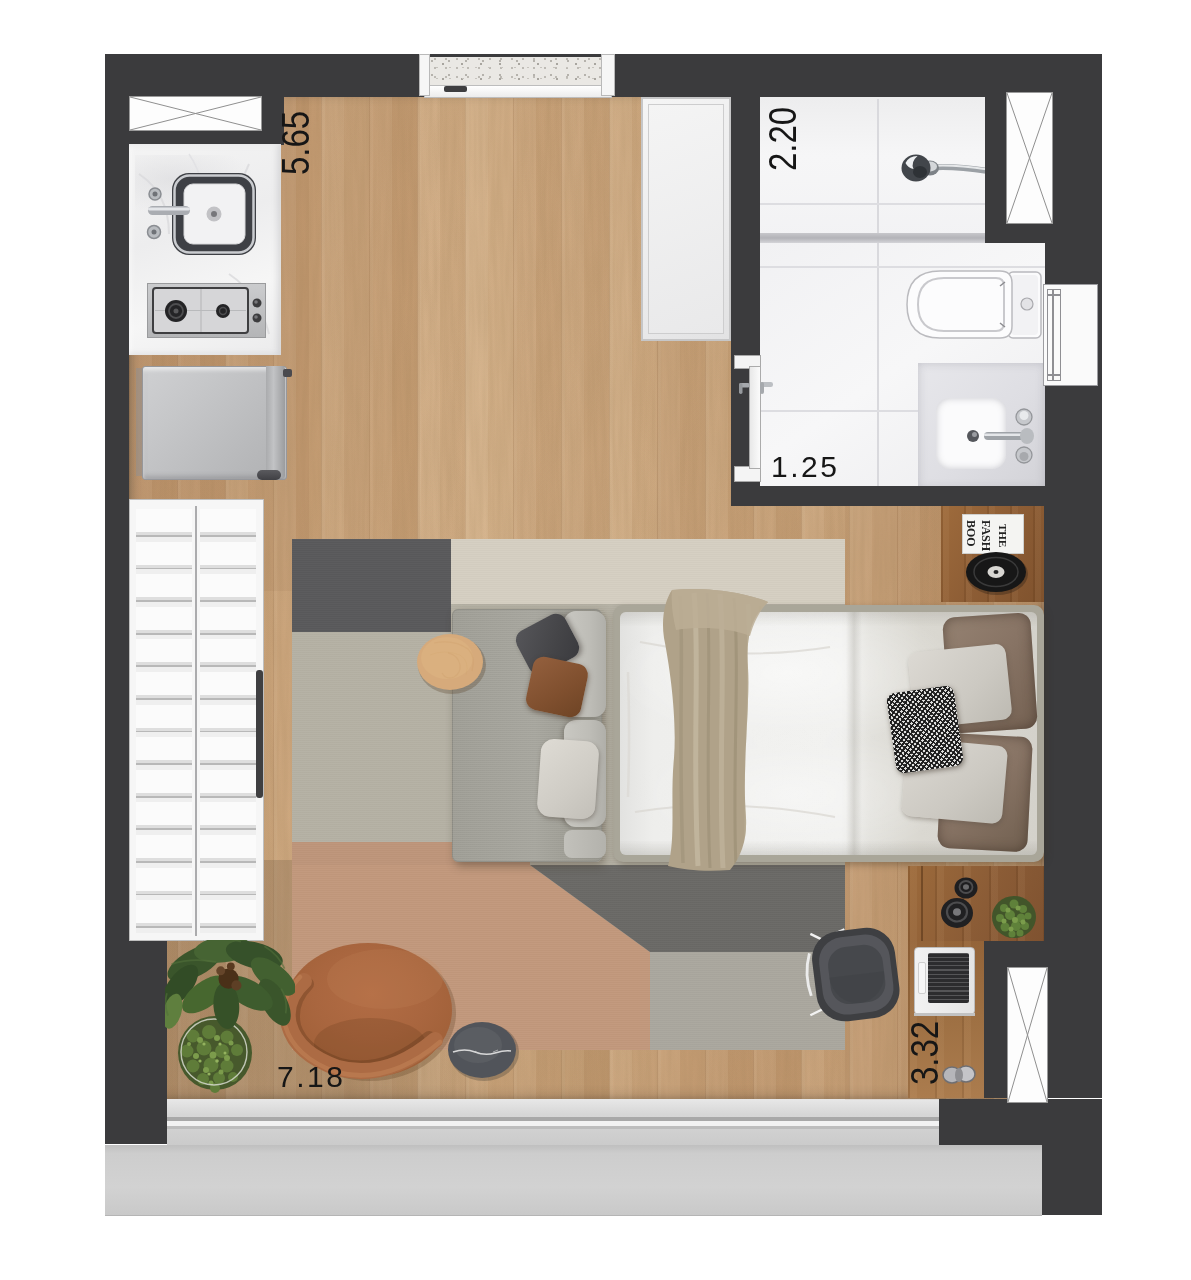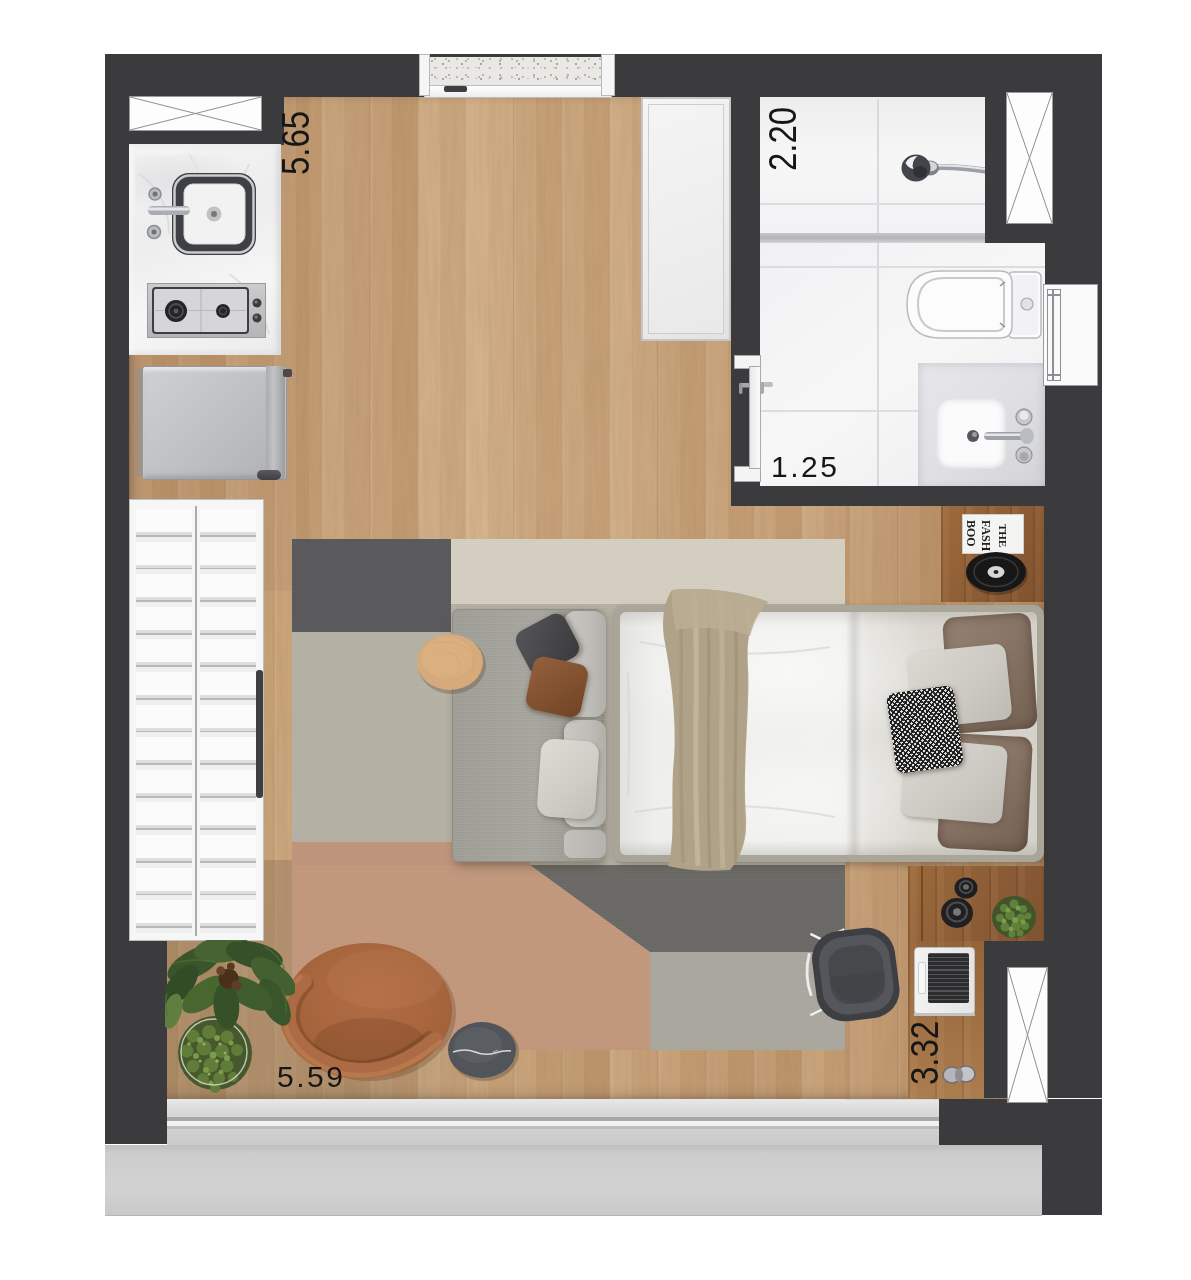--- a/index.html
+++ b/index.html
@@ -485,17 +485,17 @@
 <path d="M8 34 q 12 -4 22 0 t 20 1 t 16 -2" stroke="#e6e6e6" stroke-width="1.6" fill="none" opacity="0.9"></path>
 <path d="M30 33 l4 3 M48 34 l5 -2" stroke="#cfcfcf" stroke-width="1" fill="none" opacity="0.7"></path>
 </svg>
 
 <div class="dim vdim" style="left:264px;top:124px;">5.65</div>
 
 <div class="dim vdim" style="left:751px;top:120px;">2.20</div>
 
 <div class="dim" style="left:771px;top:448px;text-align:center;">1.25</div>
 
-<div class="dim" style="left:277px;top:1058px;">5.59</div>
+<div class="dim" style="left:277px;top:1058px;">7.18</div>
 
 <div class="dim vdim" style="left:893px;top:1034px;">3.32</div>
 
 </div>
 
 </body></html>

